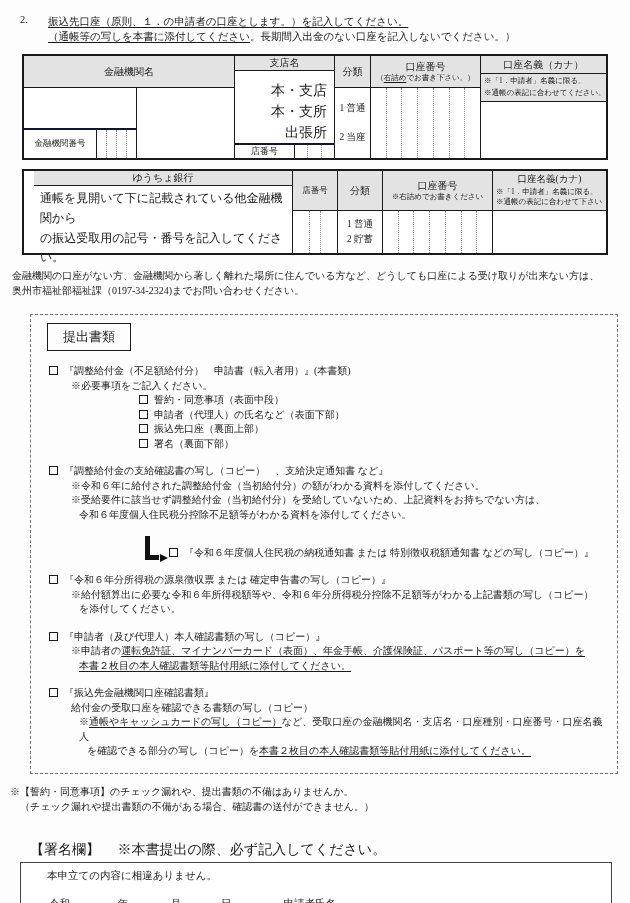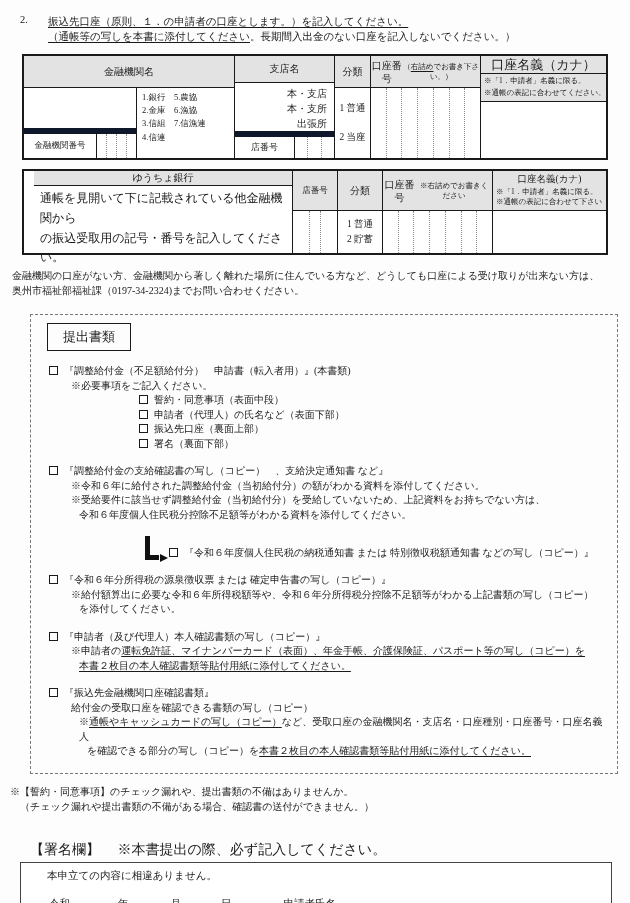--- a/index.html
+++ b/index.html
@@ -23,34 +23,34 @@
   
   .t1 { display:flex; width:586px; height:106px; margin:10px 0 0 22px; border:2px solid #1a1a1a; background:#fff; }
   .t1 .col { border-left:1px solid #1a1a1a; display:flex; flex-direction:column; }
   .t1 .col:first-child { border-left:none; }
   .hdr { background:#e3e3e3; border-bottom:1px solid #1a1a1a; display:flex; align-items:center; justify-content:center; text-align:center; }
   .t1 .hdr { height:32px; font-size:10px; }
   .c-bank { width:210px; }
   .c-bank .bankbody { flex:1; display:flex; }
   .subL { width:113px; border-right:1px solid #1a1a1a; display:flex; flex-direction:column; }
   .subL .blank { flex:1; }
-  .mfnrow { height:30px; border-top:6px solid #0f172a; display:flex;justify-content:flex-end; }
+  .mfnrow { height:30px; border-top:2px solid #0f172a; display:flex;justify-content:flex-end; }
   .mfnrow .lab { flex:1; font-size:8.5px; display:flex; align-items:center; justify-content:center; }
   .mfnrow .dg { width:40px; border-left:1px solid #1a1a1a; }
   .subR { flex:1; font-size:8.5px; padding:3px 4px 0 5px; line-height:1.55; }
   .c-branch { width:100px; }
-  .btypes { flex:1; font-size:10px; text-align:right; padding:3px 7px 0 0; line-height:1.5; }
+  .btypes { flex:1; font-size:14px; text-align:right; padding:9px 7px 0 0; line-height:1.5; }
   .c-cat { width:36px; }
   .c-cat .catbody { flex:1; display:flex; flex-direction:column; justify-content:space-around; align-items:center; font-size:9.5px; padding:6px 0; }
   .c-acct { width:110px; }
-  .c-acct .hdr, .c2-acct .hdr { flex-direction:row; line-height:1.3; }
+  .c-acct .hdr, .c2-acct .hdr { flex-direction:column; line-height:1.3; }
   .hnote { font-size:7.5px; }
   .c-acct .acctbody { flex:1; }
   .c-name { flex:1; }
-  .c-name .title { height:18px; background:#e3e3e3; border-bottom:1px solid #1a1a1a; font-size:13px; display:flex; align-items:center; justify-content:center; }
+  .c-name .title { height:18px; background:#e3e3e3; border-bottom:1px solid #1a1a1a; font-size:10px; display:flex; align-items:center; justify-content:center; }
   .c-name .notes { height:28px; background:#e3e3e3; border-bottom:1px solid #1a1a1a; font-size:7.5px; line-height:1.6; padding:1px 0 0 3px; }
   .c-name .blankbody { flex:1; background:#fff; }
 
   
   .t2 { display:flex; width:586px; height:86px; margin:9px 0 0 22px; border:2px solid #1a1a1a; background:#fff; }
   .t2 .col { border-left:1px solid #1a1a1a; display:flex; flex-direction:column; }
   .t2 .col:first-child { border-left:none; }
   .t2 .hdr { height:40px; font-size:10px; }
   .t2 .body { flex:1; }
   .c2-yucho { width:258px;margin-left:10px; }
@@ -120,26 +120,20 @@
           <div class="dg">
             <div class="digits">
                 <span></span>
                 <span></span>
                 <span></span>
                 <span></span>
               </div>
           </div>
         </div>
       </div>
-      <div class="subR">
-        <div>1.銀行　5.農協</div>
-        <div>2.金庫　6.漁協</div>
-        <div>3.信組　7.信漁連</div>
-        <div>4.信連</div>
-      </div>
     </div>
   </div>
   <div class="col c-branch">
     <div class="hdr">支店名</div>
     <div class="btypes">
       <div>本・支店</div>
       <div>本・支所</div>
       <div>出張所</div>
     </div>
     <div class="mfnrow">

